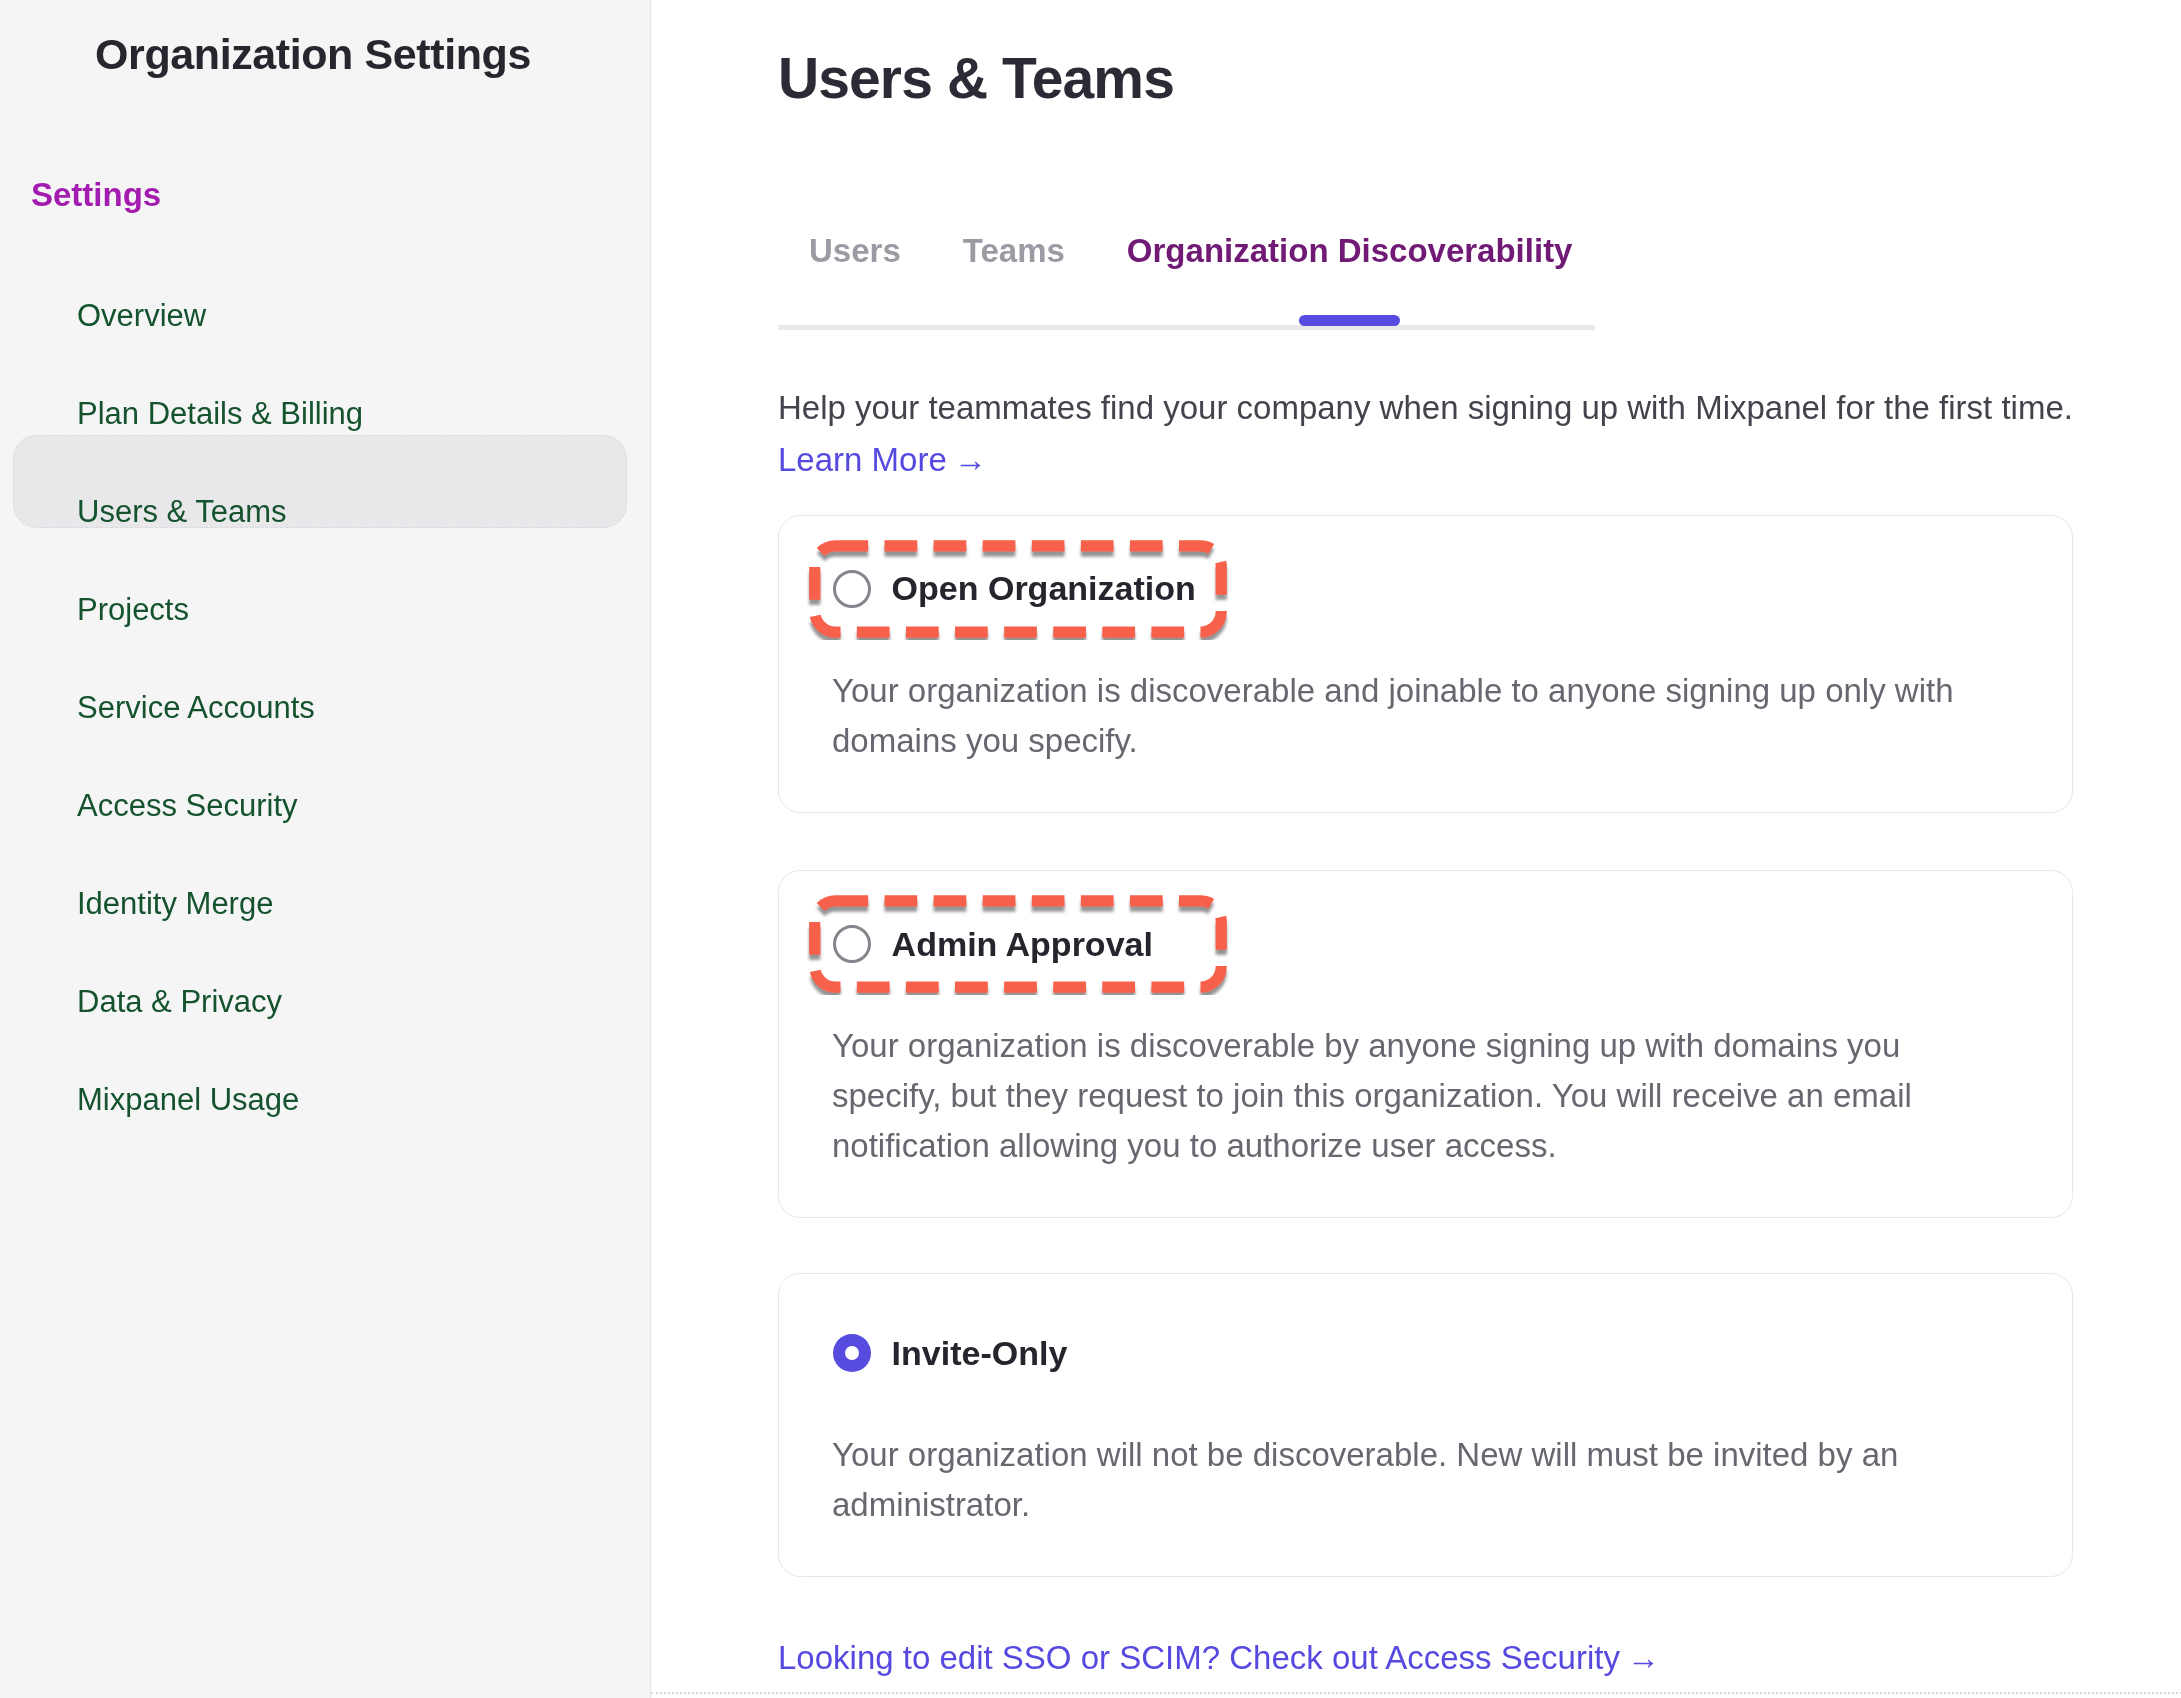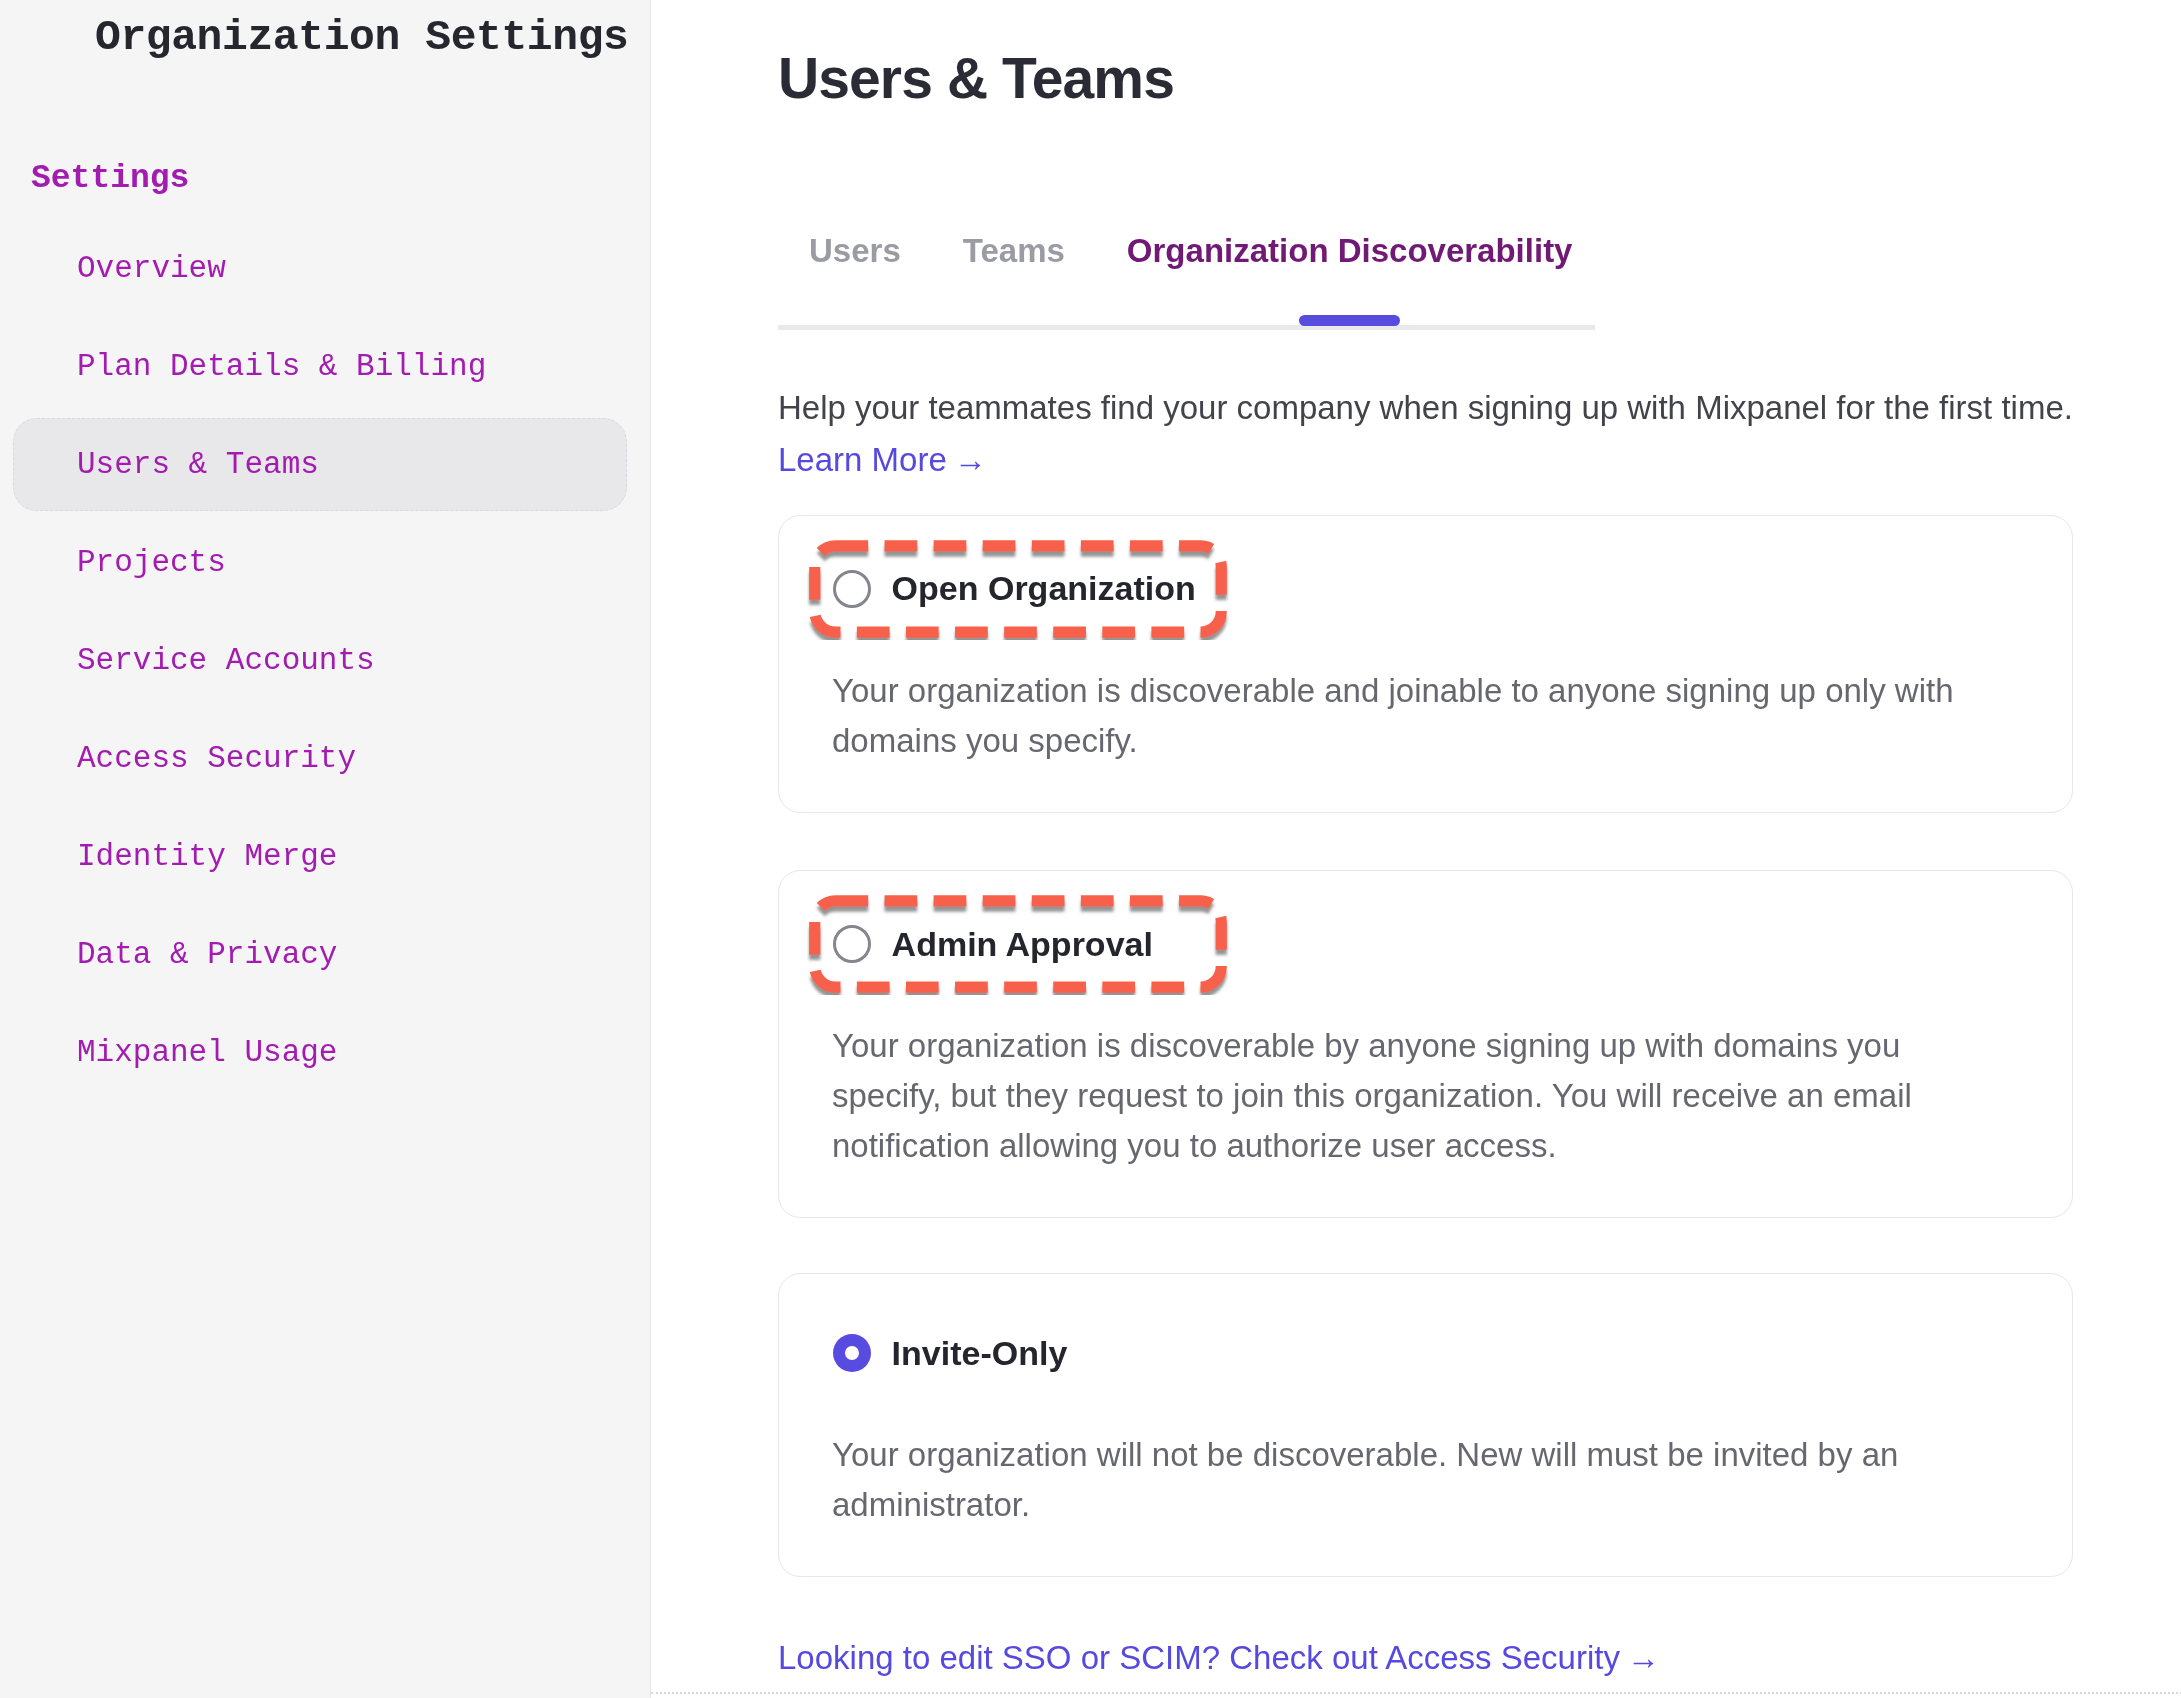--- a/index.html
+++ b/index.html
@@ -10,47 +10,46 @@
     color: #2b2b35;
     overflow: hidden;
   }
   .app { display:flex; width:2182px; min-height:1698px; }
 
   
   .sidebar {
     flex: 0 0 651px;
     background: #f5f5f6;
     border-right: 1.7px solid #e5e5e8;
-    padding-top: 12px;
-    font-family: Liberation Mono, monospace;
+    padding-top: 28px;
   }
   .sidebar-title {
     margin-left: 95px;
     font-size: 43px;
     font-weight: 700;
     color: #26262e;
     letter-spacing: -0.4px;
     line-height: 52px;
   }
   .section-label {
     margin: 96px 0 0 31px;
     font-size: 33px;
     font-weight: 700;
     color: #a21caf;
   }
   .nav { margin-top: 22.4px; }
   .nav-item {
     position: relative;
     height: 98px;
     display: flex;
-    align-items: center;
+    align-items: flex-end;
     padding-left: 77px;
     font-size: 31px;
     font-weight: 500;
-    color: #a21caf;
+    color: #14532d;
     cursor: pointer;
   }
   .nav-item .nav-label { position: relative; z-index: 1; }
   .nav-item.selected::before {
     content: "";
     position: absolute;
     left: 13px; right: 23px; top: 2.6px; bottom: 2.6px;
     background: #e8e8ea;
     border: 1.7px dashed #d9d9df;
     border-radius: 24px;

